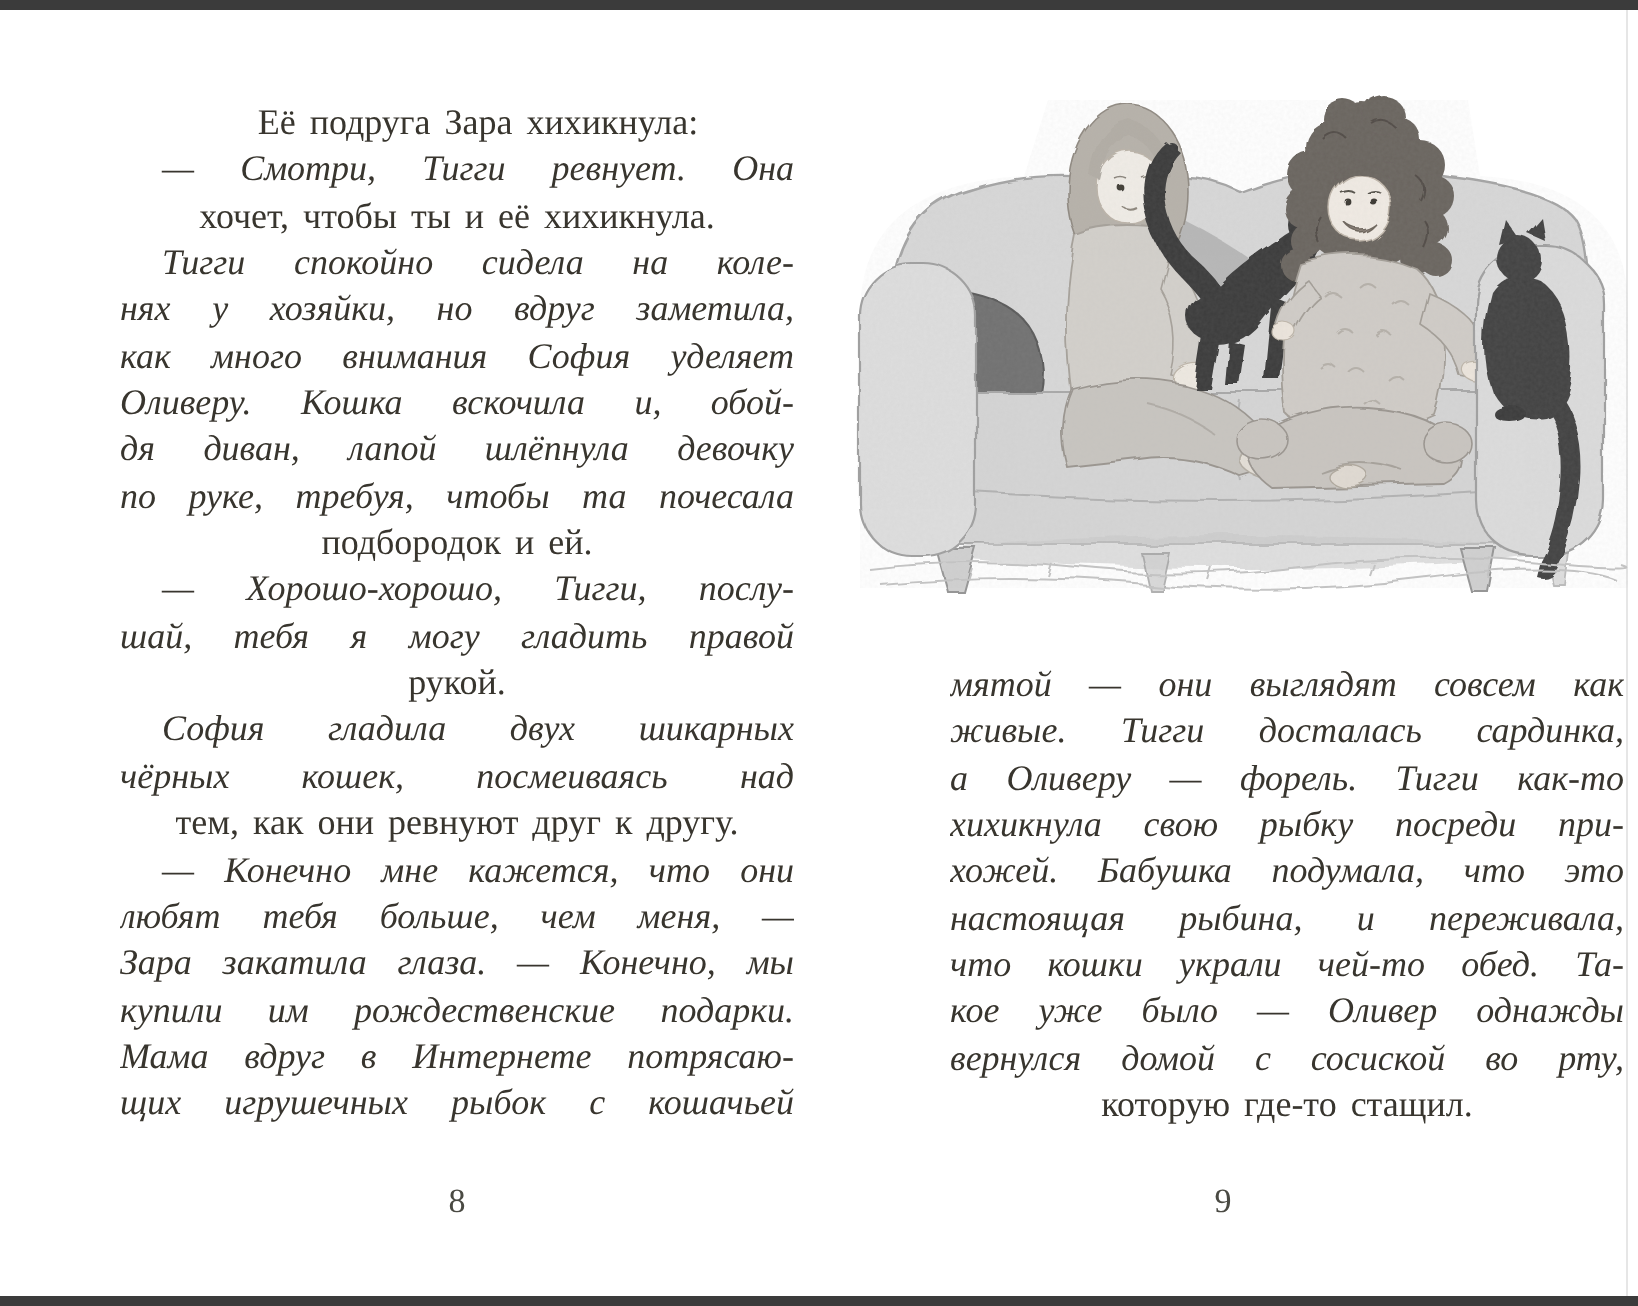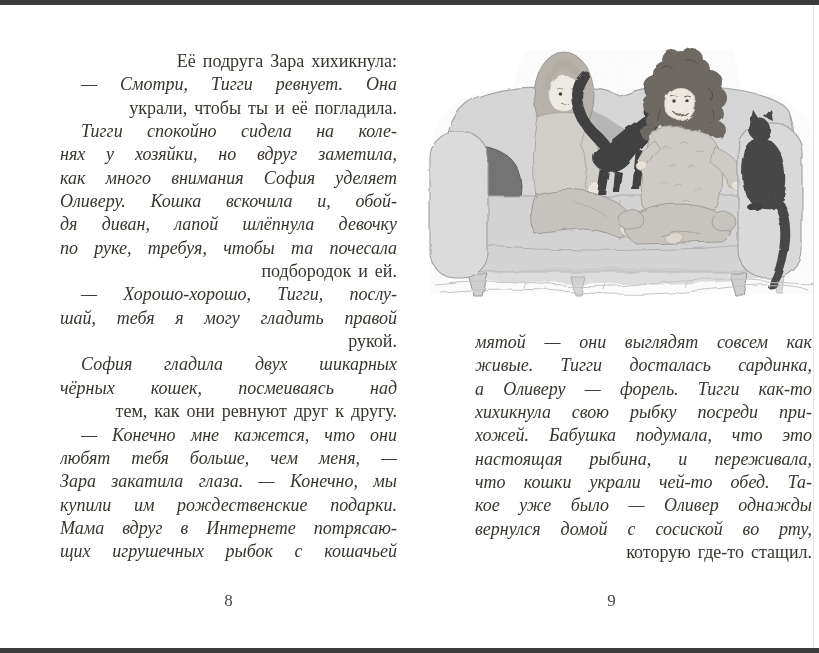--- a/index.html
+++ b/index.html
@@ -29,21 +29,21 @@
     background:var(--edge-line-color);
   }
   .text-block{
     position:absolute;width:337px;
     font-size:18px;line-height:23.35px;
   }
   .text-block.left{left:60px;top:50px;}
   .text-block.right{left:443px;top:331px;margin-left:32px;}
   .line{
     width:337px;box-sizing:border-box;
-    text-align:right;word-spacing:2.5px;
+    text-align:center;word-spacing:2.5px;
     white-space:normal;overflow:hidden;height:23.35px;
   }
   .line.just{text-align:justify;text-align-last:justify;word-spacing:normal;font-style:italic;}
   .line.ind{padding-left:21px;}
   .page-number{
     position:absolute;top:591px;width:337px;
     text-align:center;font-size:17px;
     color:var(--page-number-color);
   }
   .page-number.left{left:60px;}
@@ -56,21 +56,21 @@
 <body>
 
 <div class="reader-bar top"></div>
 <div class="reader-bar bottom"></div>
 <div class="page-edge-line"></div>
 
 <div>
   <div class="text-block left">
       <div class="line ind">Её подруга Зара хихикнула:</div>
       <div class="line just ind">— Смотри, Тигги ревнует. Она</div>
-      <div class="line">украли, чтобы ты и её погладила.</div>
+      <div class="line">хочет, чтобы ты и её хихикнула.</div>
       <div class="line just ind">Тигги спокойно сидела на коле-</div>
       <div class="line just">нях у хозяйки, но вдруг заметила,</div>
       <div class="line just">как много внимания София уделяет</div>
       <div class="line just">Оливеру. Кошка вскочила и, обой-</div>
       <div class="line just">дя диван, лапой шлёпнула девочку</div>
       <div class="line just">по руке, требуя, чтобы та почесала</div>
       <div class="line">подбородок и ей.</div>
       <div class="line just ind">— Хорошо-хорошо, Тигги, послу-</div>
       <div class="line just">шай, тебя я могу гладить правой</div>
       <div class="line">рукой.</div>

